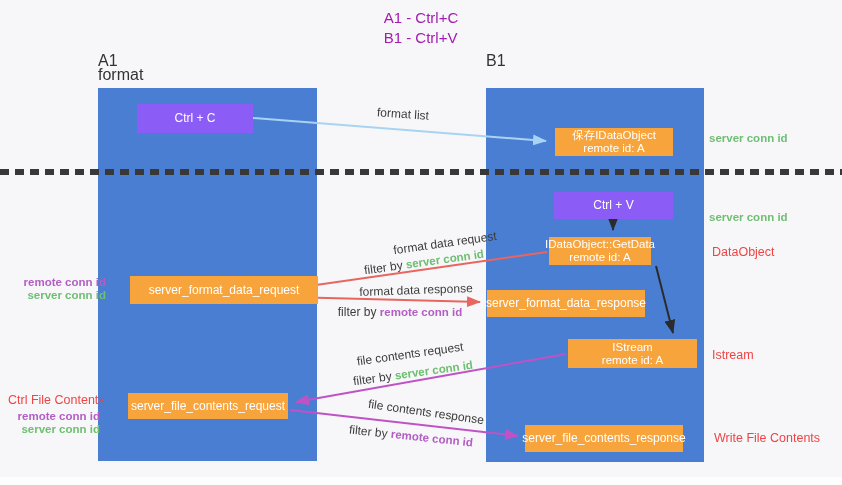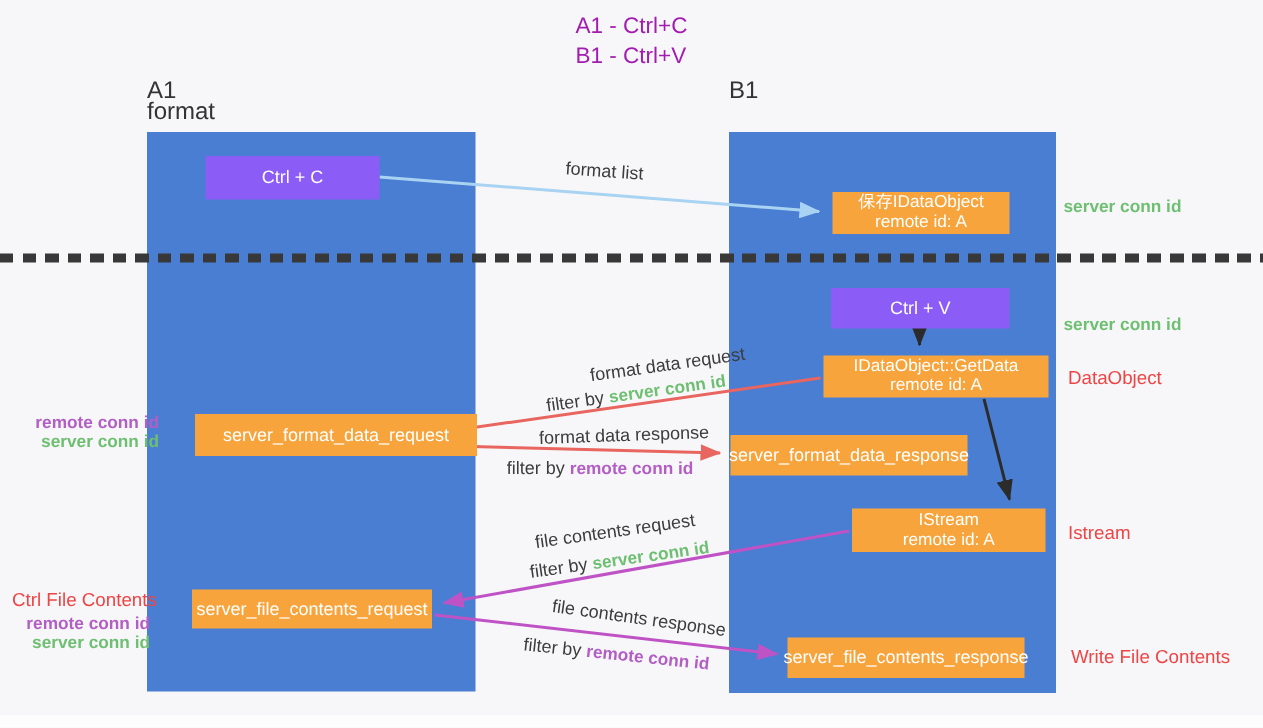--- a/index.html
+++ b/index.html
@@ -93,21 +93,21 @@
 
   <div class="abs node orange" style="left:555px;top:128px;width:118px;height:28px;">
     <div class="l2">保存IDataObject</div>
     <div class="l2">remote id: A</div>
   </div>
 
   <div class="abs node green" style="left:554px;top:180px;width:119px;height:27px;margin-top:12px;">
     <div>Ctrl + V</div>
   </div>
 
-  <div class="abs node orange" style="left:549px;top:237px;width:150px;height:28px;">
+  <div class="abs node orange" style="left:549px;top:237px;width:102px;height:28px;">
     <div class="l2">IDataObject::GetData</div>
     <div class="l2">remote id: A</div>
   </div>
 
   <div class="abs node orange" style="left:130px;top:276px;width:188px;height:28px;">
     <div>server_format_data_request</div>
   </div>
 
   <div class="abs node orange" style="left:487px;top:290px;width:158px;height:27px;">
     <div>server_format_data_response</div>

